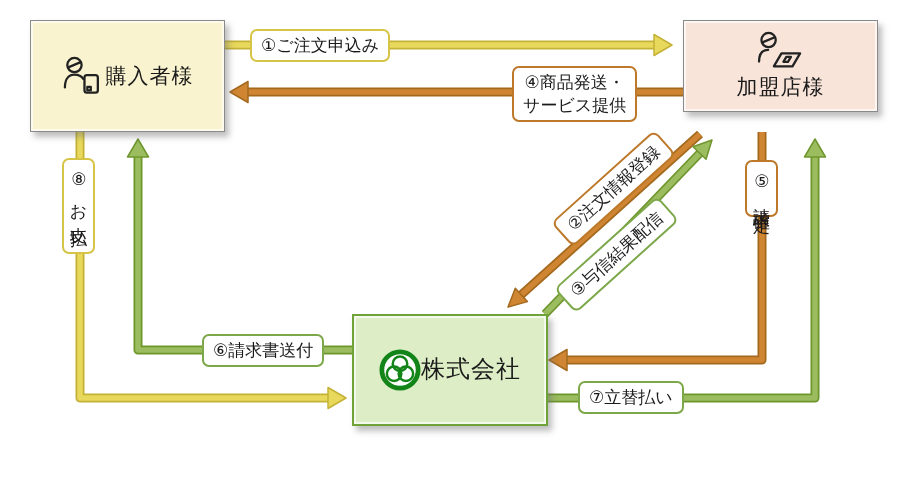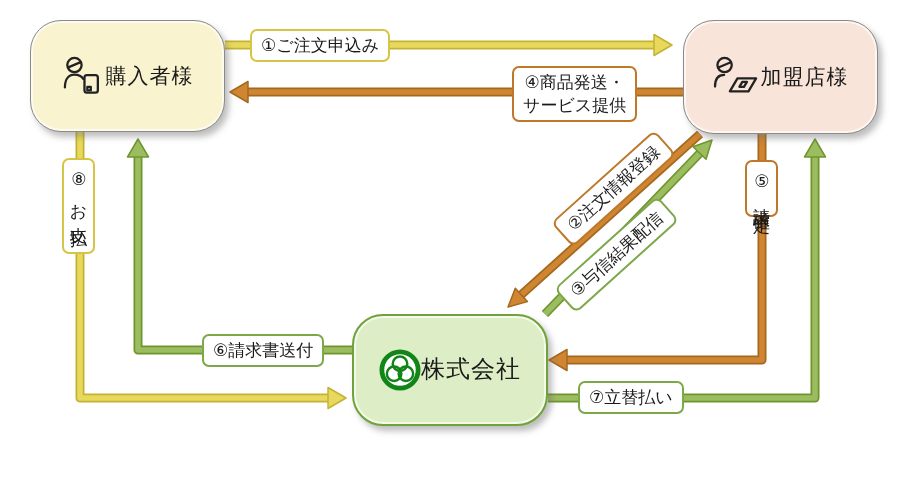--- a/index.html
+++ b/index.html
@@ -16,24 +16,23 @@
   .o-main{stroke:#cf8531;stroke-width:5.5;}
   .o-head{fill:#cf8531;stroke:#a4691e;stroke-width:1.5;stroke-linejoin:round;}
   .g-dark{stroke:#6f962e;stroke-width:9;}
   .g-main{stroke:#9cbd5f;stroke-width:5.5;}
   .g-head{fill:#9cbd5f;stroke:#6f962e;stroke-width:1.5;stroke-linejoin:round;}
 
   .node{
     position:absolute;z-index:2;box-sizing:border-box;
     display:flex;align-items:center;justify-content:center;gap:0;
     box-shadow:4px 5px 6px rgba(110,110,110,.45), inset 0 0 0 2px rgba(255,255,255,.65);
-    border-radius:31px;
   }
   .node-buyer{left:30px;top:20px;width:195px;height:112px;background:#f9f3cf;border:1px solid #8a8a8a;}
-  .node-merchant{left:683px;top:20px;width:195px;height:114px;background:#f8e4d9;border:1px solid #8a8a8a;}
+  .node-merchant{left:683px;top:20px;width:195px;height:92px;background:#f8e4d9;border:1px solid #8a8a8a;flex-direction:column;}
   .node-catchball{left:352px;top:314px;width:196px;height:112px;background:#ddeec6;border:2px solid #6fa33a;}
   .node-title{font-size:21px;letter-spacing:1px;}
   .node-title2{font-size:24px;line-height:1.3;letter-spacing:1px;}
   .icon{flex:0 0 auto;display:block;}
 
   .flabel{
     position:absolute;z-index:3;background:#ffffff;border:2px solid #999;
     border-radius:7px;font-size:17px;line-height:1.35;padding:3px 9px;
     white-space:nowrap;color:#1a1a1a;
   }

